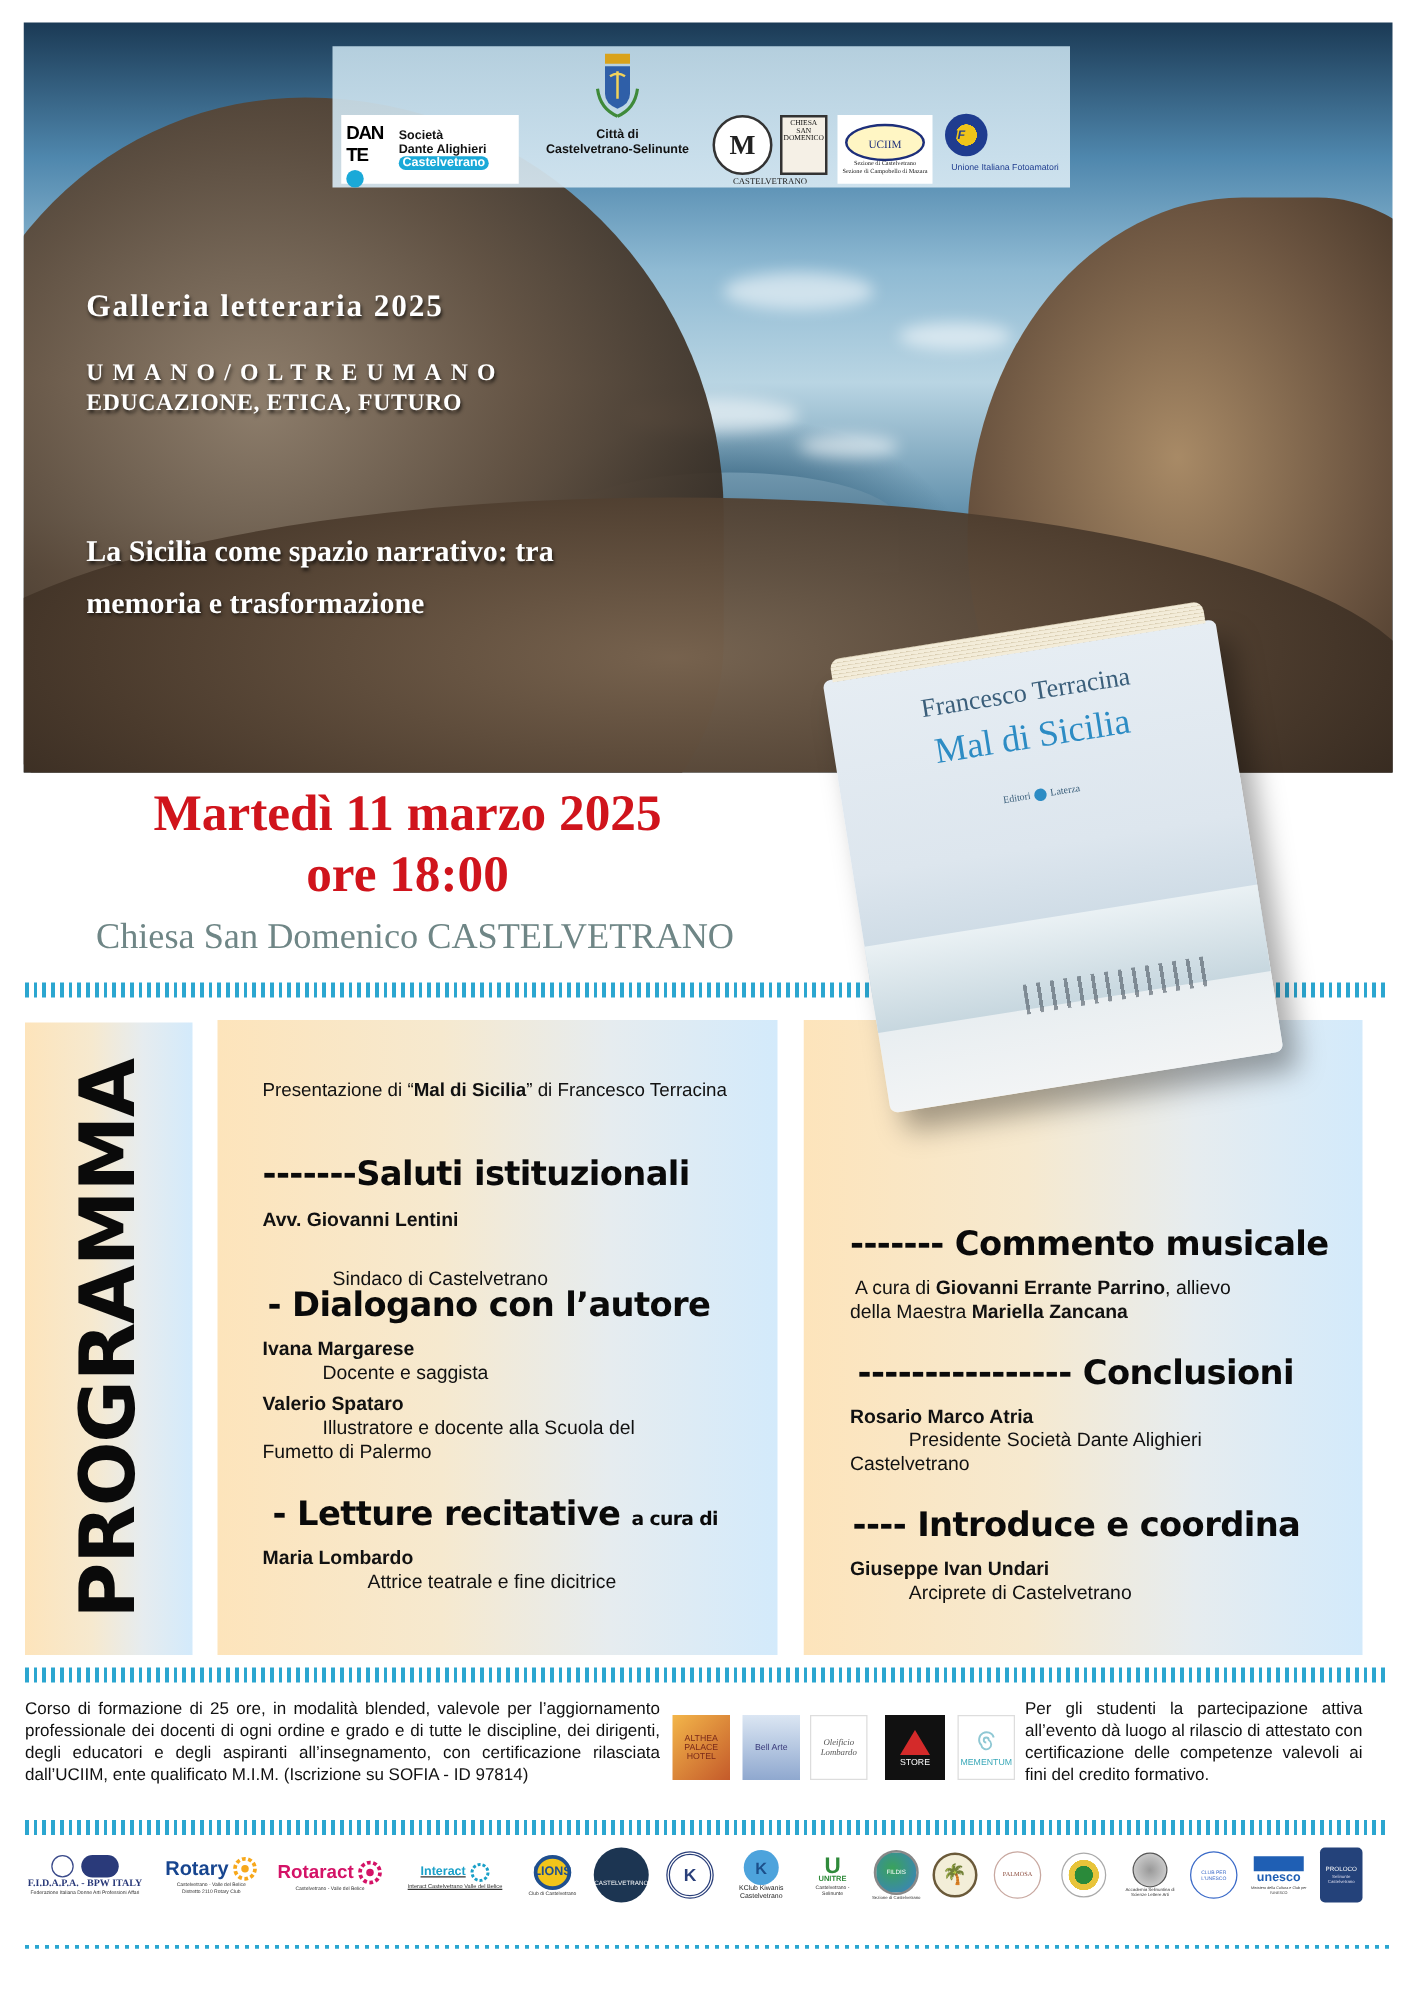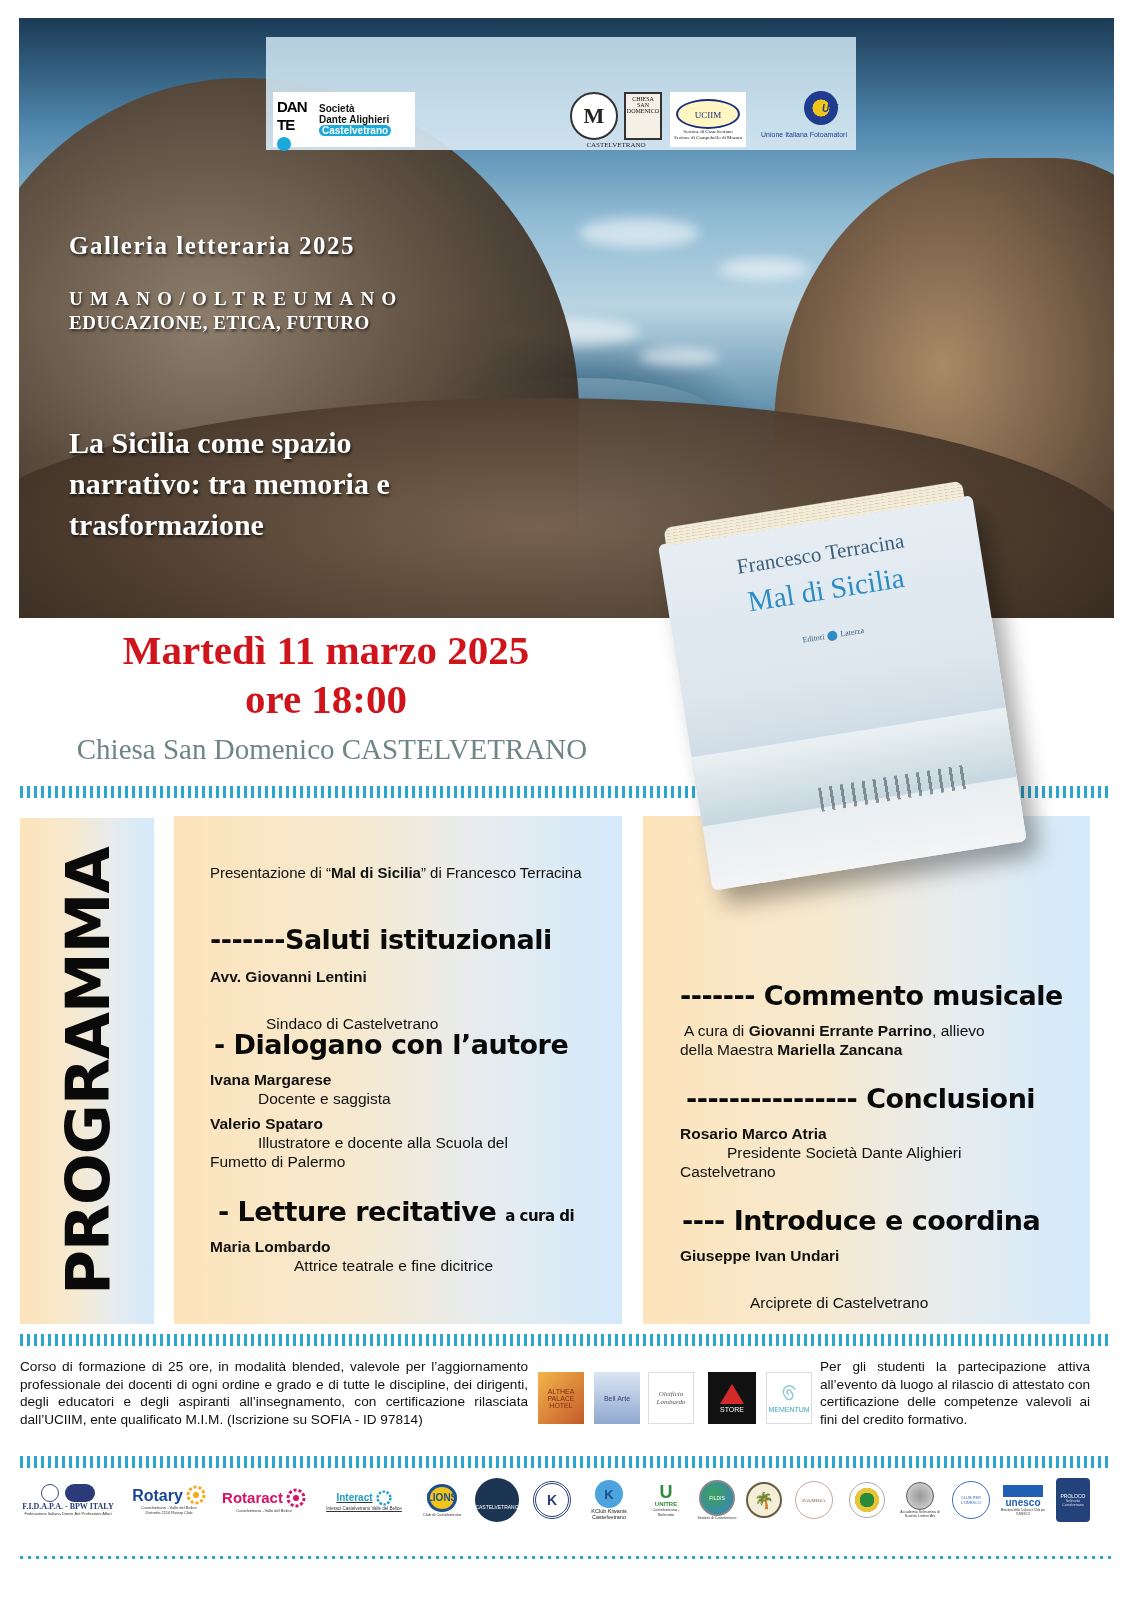--- a/index.html
+++ b/index.html
@@ -33,29 +33,29 @@
   .city-logo { position: absolute; left: 158px; top: 4px; width: 140px; text-align: center; }
   .crest { margin: 0 auto; width: 40px; height: 56px; }
   .city-label { font-size: 10px; font-weight: 700; line-height: 12px; color: #111; }
   .seal { position: absolute; top: 55px; width: 48px; height: 48px; border-radius: 50%; border: 2px solid #333; background: #fff;
     display: flex; align-items: center; justify-content: center; font-family: "Liberation Serif", serif; font-weight: 700; font-size: 22px; color: #222; }
   .seal-rect { position: absolute; top: 55px; width: 38px; height: 48px; border: 2px solid #333; background: #f5f0e6; font-size: 6px; text-align: center; font-family: "Liberation Serif", serif; padding-top: 2px; }
   .seal-caption { position: absolute; top: 104px; left: 300px; width: 100px; text-align: center; font-family: "Liberation Serif", serif; font-size: 7px; color: #222; }
   .uciim-card { left: 404px; top: 55px; width: 76px; height: 55px; flex-direction: column; justify-content: center; }
   .uciim-oval { width: 64px; height: 30px; border-radius: 50%; border: 2px solid #1d2f7a; background: #fff6c4; font-family: "Liberation Serif", serif; font-size: 9px; color: #1d2f7a; text-align: center; line-height: 28px; }
   .uciim-cap { font-size: 5px; font-family: "Liberation Serif", serif; color: #222; text-align: center; line-height: 6px; }
-  .uif { position: absolute; left: 538px; top: 54px; width: 34px; height: 34px; border-radius: 50%; background: radial-gradient(circle, #f0c419 35%, #1f3c8f 36%, #1f3c8f 100%);
-    display:flex; align-items:center; justify-content:flex-end; font-size: 10px; font-weight: 700; color: #1f3c8f; font-style: italic; }
+  .uif { position: absolute; left: 490px; top: 54px; width: 34px; height: 34px; border-radius: 50%; background: radial-gradient(circle, #f0c419 35%, #1f3c8f 36%, #1f3c8f 100%);
+    display:flex; align-items:center; justify-content:flex-start; font-size: 10px; font-weight: 700; color: #1f3c8f; font-style: italic; }
   .uif-cap { position: absolute; left: 488px; top: 94px; width: 100px; font-size: 7px; color: #1f3c8f; text-align: center; }
 
   .hero-text { position: absolute; left: 69px; font-family: "Liberation Serif", serif; color: #fff; text-shadow: 1px 2px 3px rgba(0,0,0,0.7); }
   .galleria { top: 232px; font-size: 25px; font-weight: 700; letter-spacing: 1.5px; }
   .umano { top: 288px; font-size: 19px; font-weight: 700; letter-spacing: 7.3px; }
   .educazione { top: 312px; font-size: 19px; font-weight: 700; letter-spacing: 0.5px; }
-  .subtitle { top: 422px; font-size: 30px; font-weight: 700; line-height: 41px; width: 420px; }
+  .subtitle { top: 422px; font-size: 24px; font-weight: 700; line-height: 41px; width: 420px; }
 
   
   .book { position: absolute; left: 658px; top: 545px; width: 318px; height: 350px; transform: rotate(-9deg); transform-origin: 0 0;
     background: linear-gradient(180deg, #e6edf3 0%, #dde6ee 45%, #cfdce6 62%, #a9c0d0 72%, #e7edf0 78%, #f2f4f5 100%);
     box-shadow: 10px 16px 22px rgba(0,0,0,0.35); border-radius: 6px; }
   .book-pages { position: absolute; left: 8px; top: -16px; width: 302px; height: 18px; background: repeating-linear-gradient(0deg, #f3ecd9 0, #f3ecd9 2px, #d8ccb0 3px); border-radius: 8px 8px 0 0; }
   .book-author { position: absolute; left: 0; top: 22px; width: 100%; text-align: center; font-family: "Liberation Serif", serif; font-size: 21px; color: #3a5e7a; }
   .book-title { position: absolute; left: 0; top: 54px; width: 100%; text-align: center; font-family: "Liberation Serif", serif; font-size: 29px; color: #2d8cc4; }
   .book-publisher { position: absolute; left: 0; top: 112px; width: 100%; text-align: center; font-family: "Liberation Serif", serif; font-size: 8px; color: #3a5e7a; }
   .book-publisher .dot { display:inline-block; width: 10px; height: 10px; border-radius: 50%; background: #2d8cc4; vertical-align: middle; margin: 0 3px; }
@@ -115,20 +115,30 @@
     <div class="dante-mark">
       <span>DAN TE</span><br><span class="dante-dot"></span>
     </div>
     <div class="dante-text">
       <div>Società</div>
       <div>Dante Alighieri</div>
       <div><span class="teal">Castelvetrano</span></div>
     </div>
   </div>
 
+  <div class="city-logo">
+    <svg class="crest" viewBox="0 0 40 56">
+      <rect x="10" y="2" width="20" height="8" fill="#d9a21b"></rect>
+      <path d="M10 12 h20 v22 q0 8 -10 12 q-10 -4 -10 -12z" fill="#2f5fa8"></path>
+      <path d="M20 16 v22 M14 20 q6 -4 12 0" stroke="#f2d25a" stroke-width="2" fill="none"></path>
+      <path d="M4 30 q2 16 16 22 M36 30 q-2 16 -16 22" stroke="#3f8a3a" stroke-width="2.5" fill="none"></path>
+    </svg>
+    <div class="city-label">Città di</div>
+    <div class="city-label">Castelvetrano-Selinunte</div>
+  </div>
 
   <div class="seal" style="left:304px;">
       <span>M</span>
     </div>
   <div class="seal-rect" style="left:358px;"><span>CHIESA SAN DOMENICO</span></div>
   <div class="seal-caption">CASTELVETRANO</div>
 
   <div class="logo-card uciim-card">
     <div class="uciim-oval">UCIIM</div>
     <div class="uciim-cap">Sezione di Castelvetrano</div>
@@ -198,21 +208,21 @@
   <span>della Maestra </span><b>Mariella Zancana</b>
 </div>
 
 <div class="p-head" style="left:686px;top:1083px;">---------------- Conclusioni</div>
 <div class="p-name" style="left:680px;top:1125px;">Rosario Marco Atria</div>
 <div class="p-role" style="left:727px;top:1144px;">Presidente Società Dante Alighieri</div>
 <div class="p-role" style="left:680px;top:1163px;">Castelvetrano</div>
 
 <div class="p-head" style="left:682px;top:1205px;">---- Introduce e coordina</div>
 <div class="p-name" style="left:680px;top:1247px;">Giuseppe Ivan Undari</div>
-<div class="p-role" style="left:727px;top:1294px;margin-left:23px;">Arciprete di Castelvetrano</div>
+<div class="p-role" style="left:727px;top:1266px;">Arciprete di Castelvetrano</div>
 
 <div class="dash-sep" style="top:1334px;"></div>
 
 <div class="footer-left">Corso di formazione di 25 ore, in modalità blended, valevole per l’aggiornamento professionale dei docenti di ogni ordine e grado e di tutte le discipline, dei dirigenti, degli educatori e degli aspiranti all’insegnamento, con certificazione rilasciata dall’UCIIM, ente qualificato M.I.M. (Iscrizione su SOFIA - ID 97814)</div>
 <div class="footer-right">Per gli studenti la partecipazione attiva all’evento dà luogo al rilascio di attestato con certificazione delle competenze valevoli ai fini del credito formativo.</div>
 
 <div class="sponsor" style="left:538px;width:46px;background:linear-gradient(135deg,#f3b64a,#c45a2a);color:#7a2a1a;">
     <span>ALTHEA PALACE HOTEL</span>
   </div>
 <div class="sponsor" style="left:594px;width:46px;background:linear-gradient(180deg,#dbe6f3,#8fa8cf);color:#3a3a7a;">

